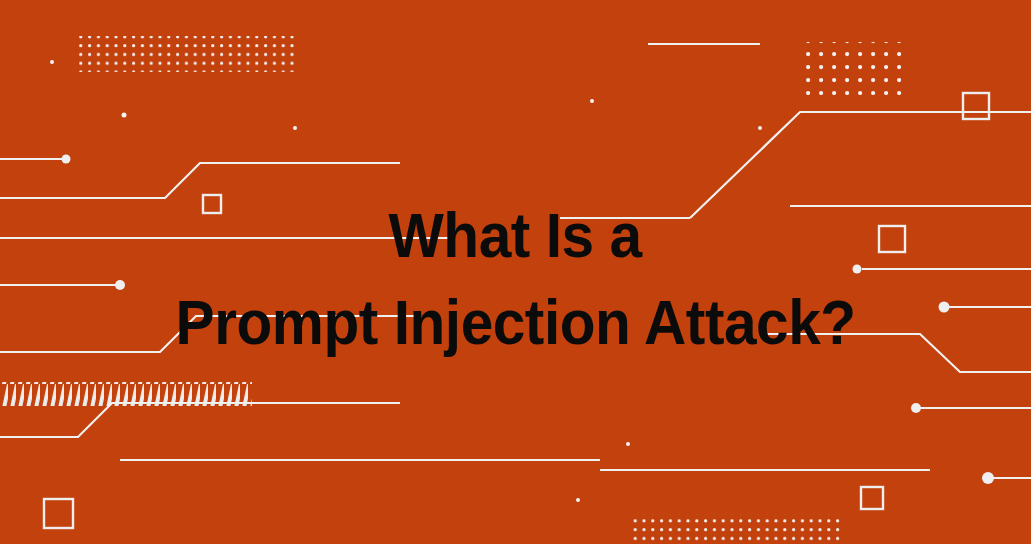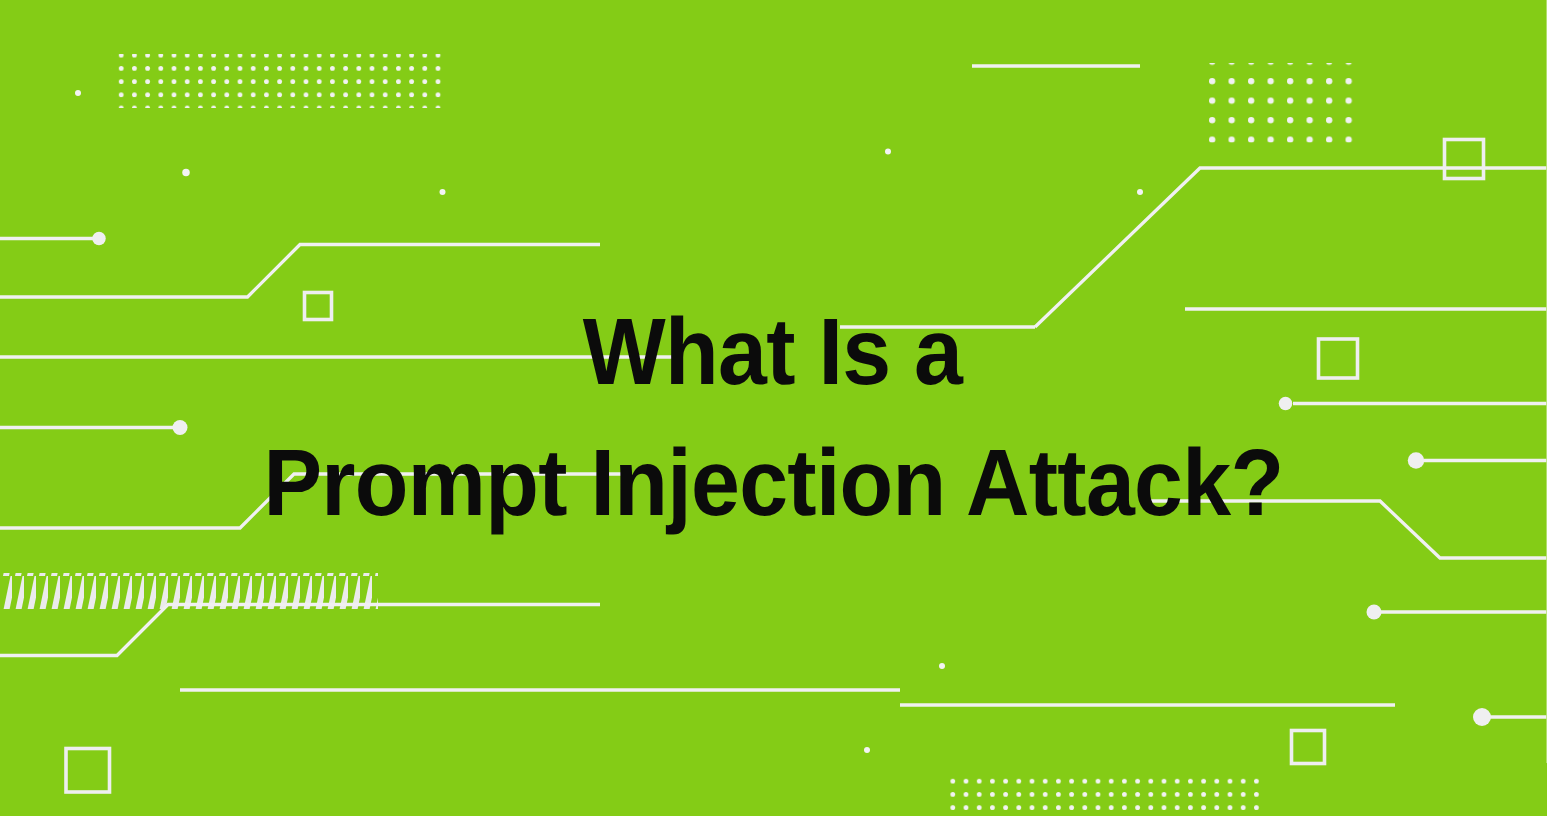--- a/index.html
+++ b/index.html
@@ -11,21 +11,21 @@
     height: 544px;
     overflow: hidden;
     background: #ffffff;
     font-family: "Liberation Sans", sans-serif;
   }
 
   .slide {
     position: relative;
     width: 1031px;
     height: 544px;
-    background: #84cc16;
+    background: #c2410c;
     overflow: hidden;
   }
 
   
   .bg-decor {
     position: absolute;
     inset: 0;
     width: 1031px;
     height: 544px;
     pointer-events: none;

